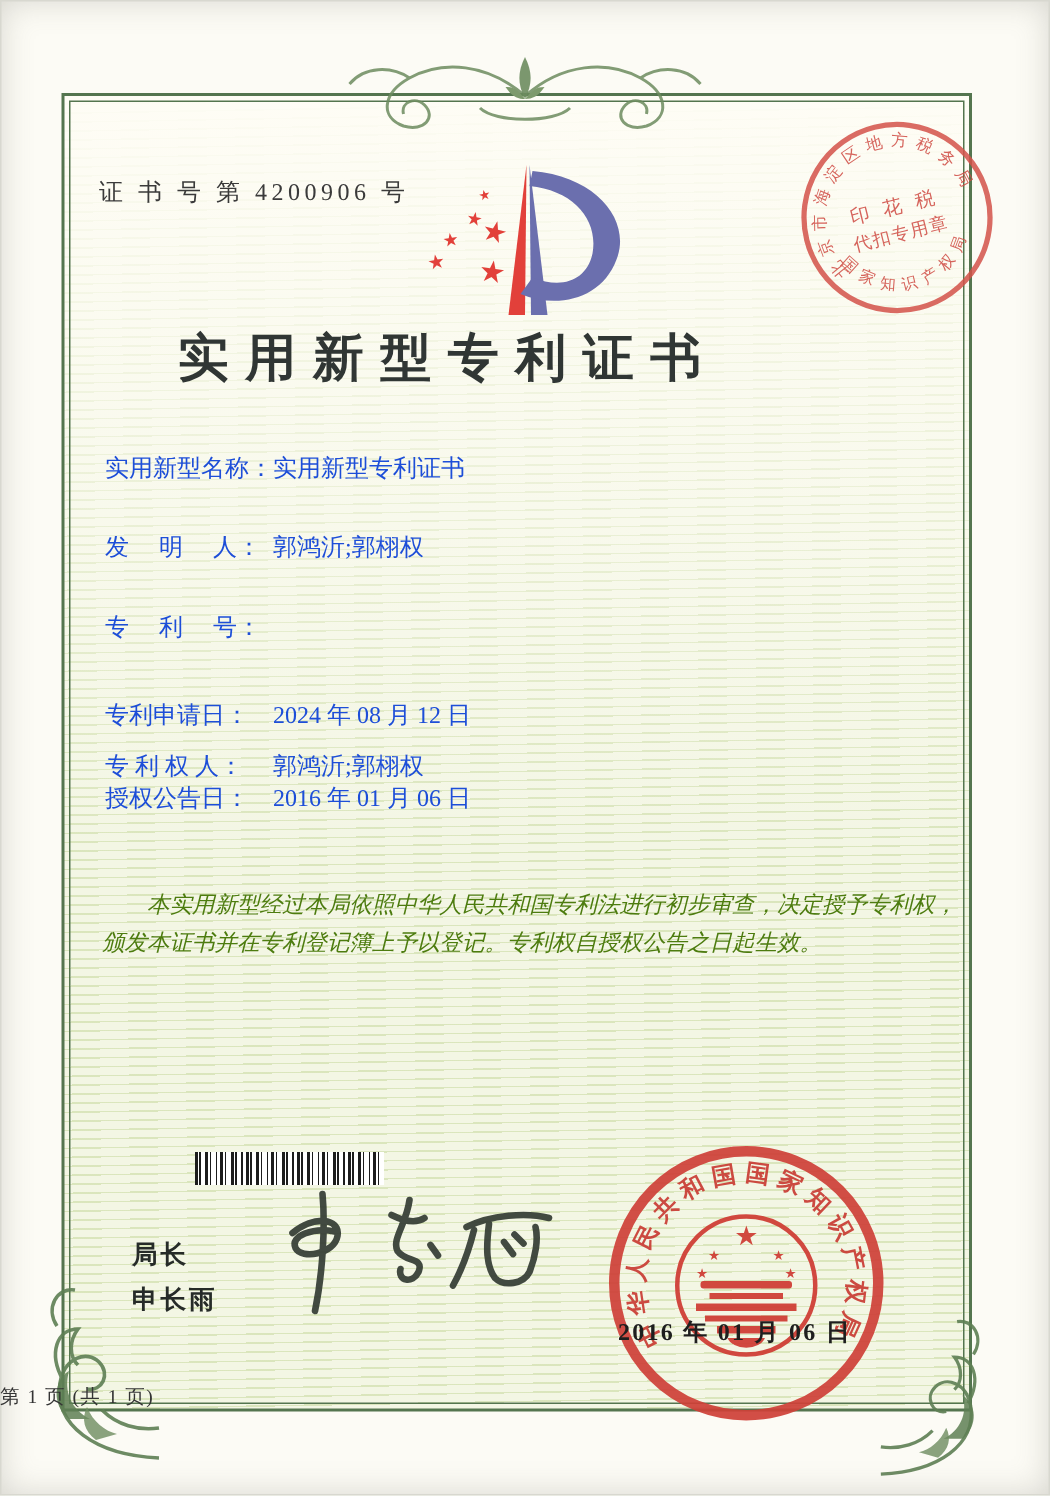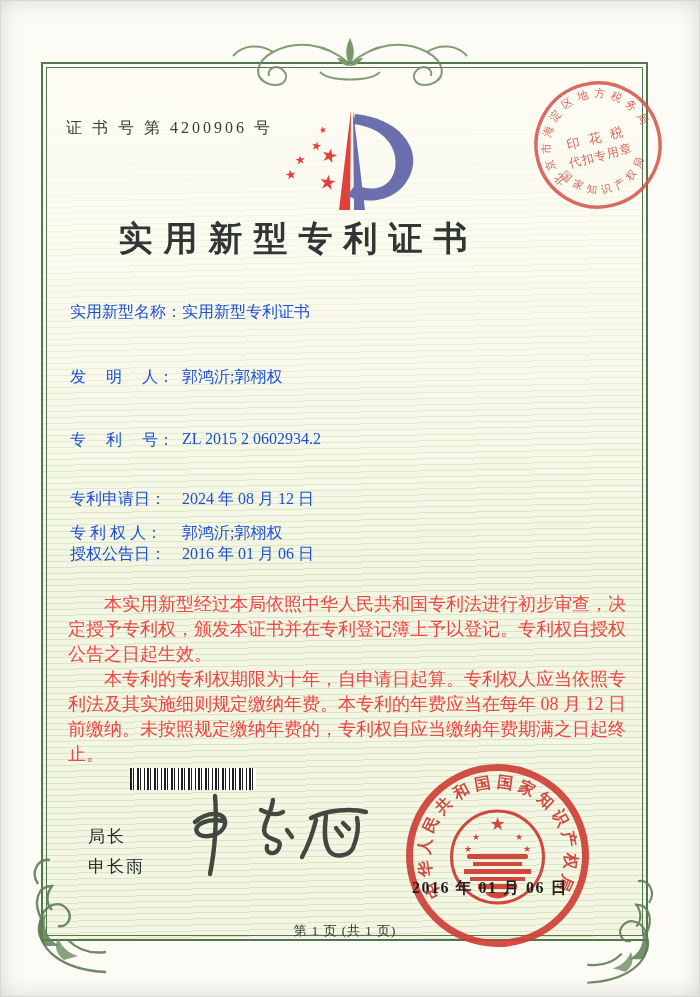--- a/index.html
+++ b/index.html
@@ -35,43 +35,43 @@
   }
   .logo{position:absolute;left:283px;top:106px;}
   .logo-star{position:absolute;color:#e2403a;line-height:1;}
   .title{
     position:absolute;left:0;width:597px;top:216px;text-align:center;
     font-size:34px;font-weight:700;color:#303634;letter-spacing:11px;margin:0;
   }
   .fields{position:absolute;left:70px;top:302px;font-size:16px;color:#1d4ed8;}
   .field-row{display:flex;white-space:pre;}
   .field-row .lab{min-width:112px;}
-  .f2{margin-top:44px}.f3{margin-top:42px}.f4{margin-top:38px}.f5{margin-top:13px}.f6{}
+  .f2{margin-top:32px}.f3{margin-top:32px}.f4{margin-top:38px}.f5{margin-top:13px}.f6{}
   .paras{
     position:absolute;left:68px;top:592px;width:574px;
-    font-size:18px;line-height:25px;color:#ef4444;
+    font-size:15px;line-height:25px;color:#4d7c0f;font-style:italic;
   }
   .paras p{margin:0;text-indent:2em;}
   .barcode{
     position:absolute;left:130px;top:768px;width:126px;height:22px;
     background:repeating-linear-gradient(90deg,
       #1c1c1c 0 2px,#fff 2px 3px,#1c1c1c 3px 4px,#fff 4px 7px,
       #1c1c1c 7px 9px,#fff 9px 10px,#1c1c1c 10px 11px,#fff 11px 14px,
       #1c1c1c 14px 15px,#fff 15px 17px);
   }
-  .signer{position:absolute;left:88px;top:822px;font-size:17px;font-weight:400;color:#262b28;letter-spacing:2px;line-height:30px;}
+  .signer{position:absolute;left:88px;top:822px;font-size:17px;font-weight:700;color:#262b28;letter-spacing:2px;line-height:30px;}
   .sig-svg{position:absolute;left:165px;top:788px;}
   .tax-stamp{position:absolute;left:527px;top:74px;opacity:.85;transform:rotate(-14deg);}
   .seal{position:absolute;left:400px;top:758px;opacity:.92;}
   .seal-date{
     position:absolute;left:412px;top:878px;font-size:16px;color:#1e1e1e;
     letter-spacing:1.5px;font-weight:600;
   }
   .footer{
-    position:absolute;left:0;width:690px;top:922px;text-align:center;
+    position:absolute;left:0;width:690px;top:922px;
     font-size:13px;color:#333;letter-spacing:1px;
   }
   .ornament{position:absolute;}
   svg text{font-family:"Liberation Serif","DejaVu Serif",serif;}
 </style>
 </head>
 <body>
 
 <div class="page">
 
@@ -137,39 +137,37 @@
     <div class="field-row f1">
       <span class="lab">实用新型名称：</span>
       <span class="val">实用新型专利证书</span>
     </div>
     <div class="field-row f2">
       <span class="lab">发　 明　 人：</span>
       <span class="val">郭鸿沂;郭栩权</span>
     </div>
     <div class="field-row f3">
       <span class="lab">专　 利　 号：</span>
-      <span class="val">ZL 2015 2 0602934.2</span>
     </div>
     <div class="field-row f4">
       <span class="lab">专利申请日：</span>
       <span class="val">2024 年 08 月 12 日</span>
     </div>
     <div class="field-row f5">
       <span class="lab">专 利 权 人：</span>
       <span class="val">郭鸿沂;郭栩权</span>
     </div>
     <div class="field-row f6">
       <span class="lab">授权公告日：</span>
       <span class="val">2016 年 01 月 06 日</span>
     </div>
   </div>
 
   <div class="paras">
     <p>本实用新型经过本局依照中华人民共和国专利法进行初步审查，决定授予专利权，颁发本证书并在专利登记簿上予以登记。专利权自授权公告之日起生效。</p>
-    <p>本专利的专利权期限为十年，自申请日起算。专利权人应当依照专利法及其实施细则规定缴纳年费。本专利的年费应当在每年 08 月 12 日前缴纳。未按照规定缴纳年费的，专利权自应当缴纳年费期满之日起终止。</p>
   </div>
 
   <div class="barcode"></div>
 
   <div class="signer">
     <div>局长</div>
     <div>申长雨</div>
   </div>
 
   <svg class="sig-svg" width="215" height="95" viewBox="0 0 215 95">

